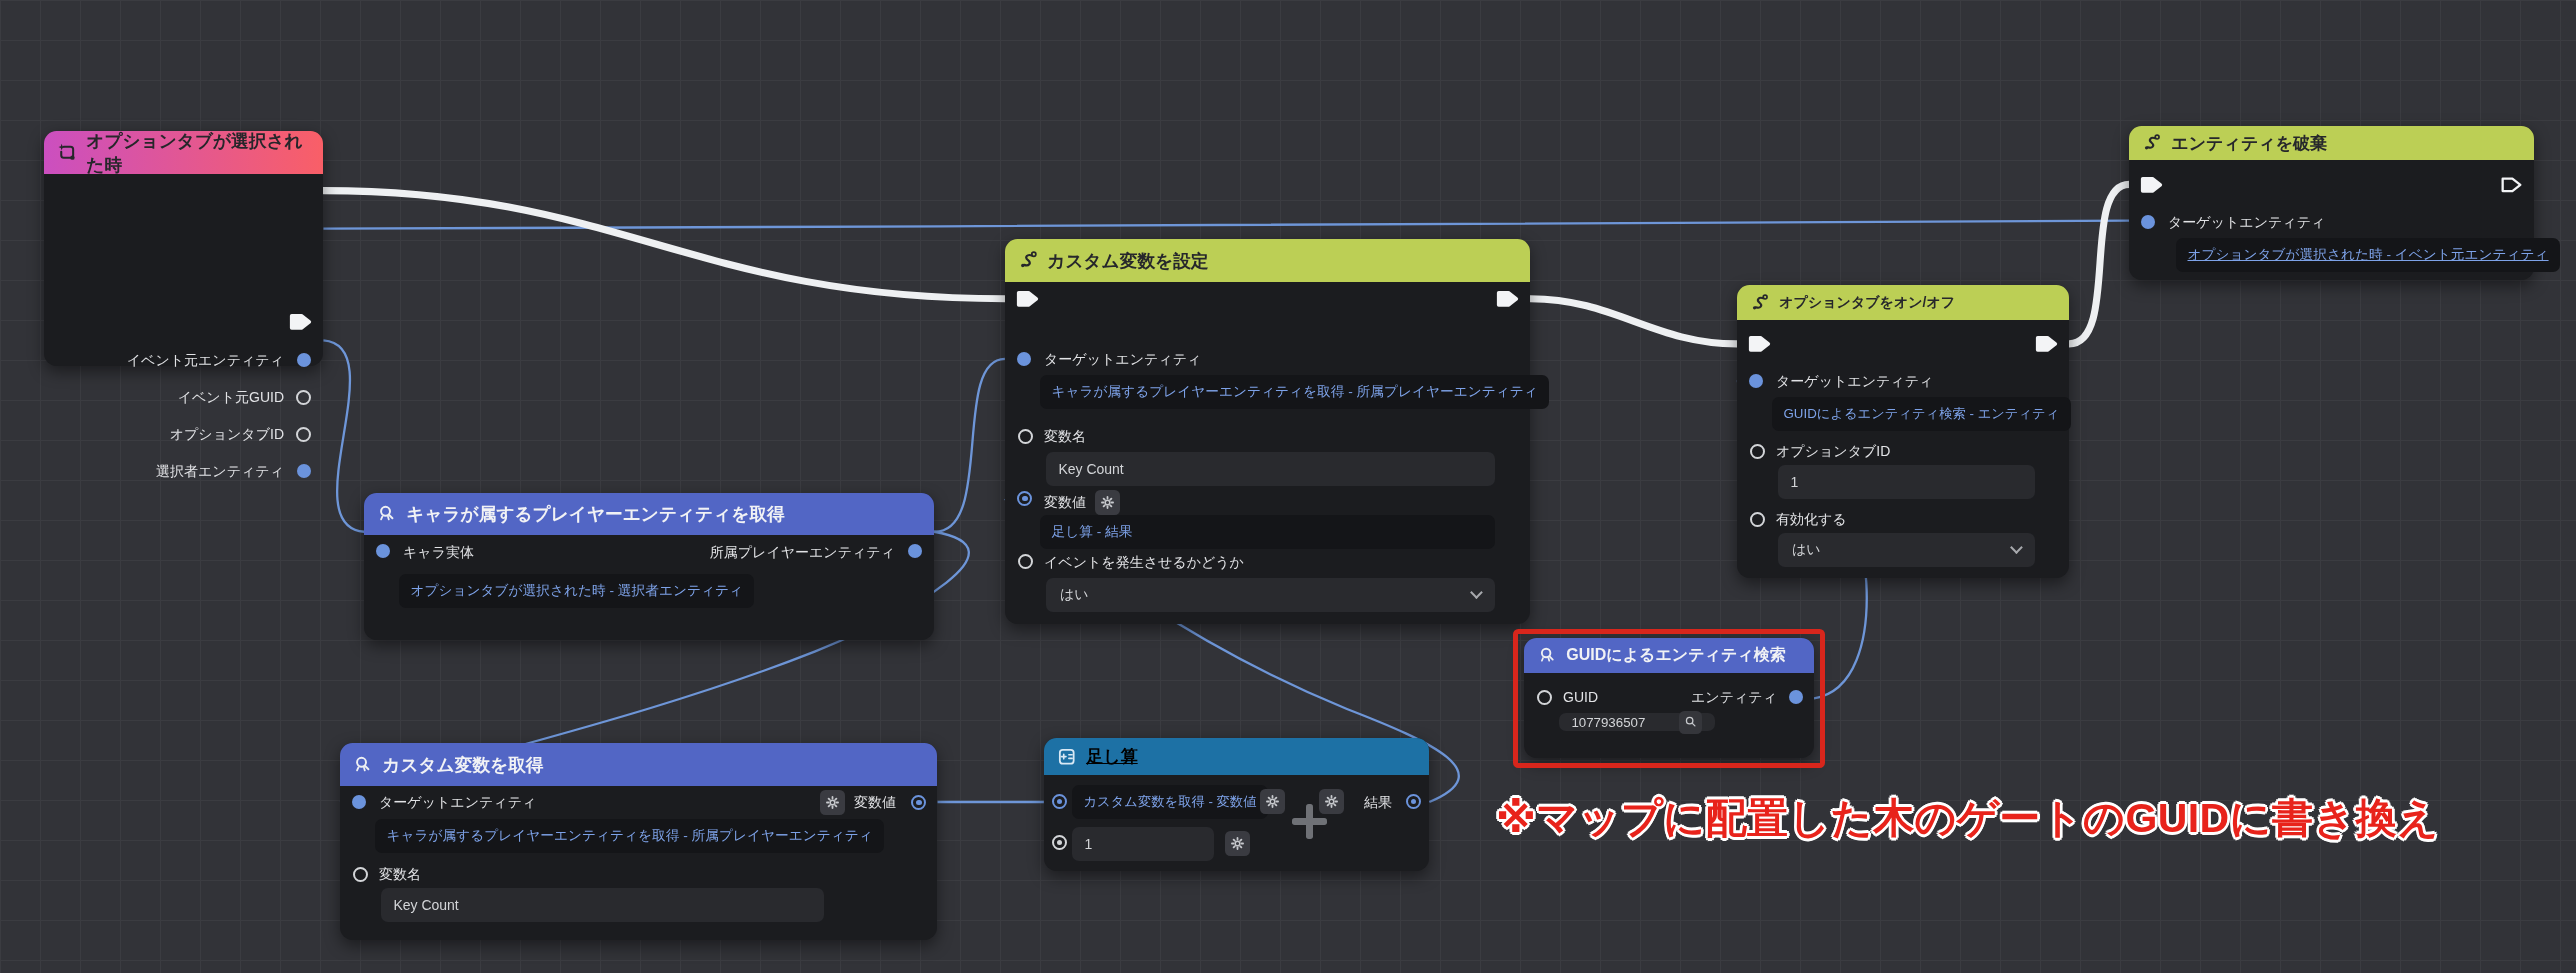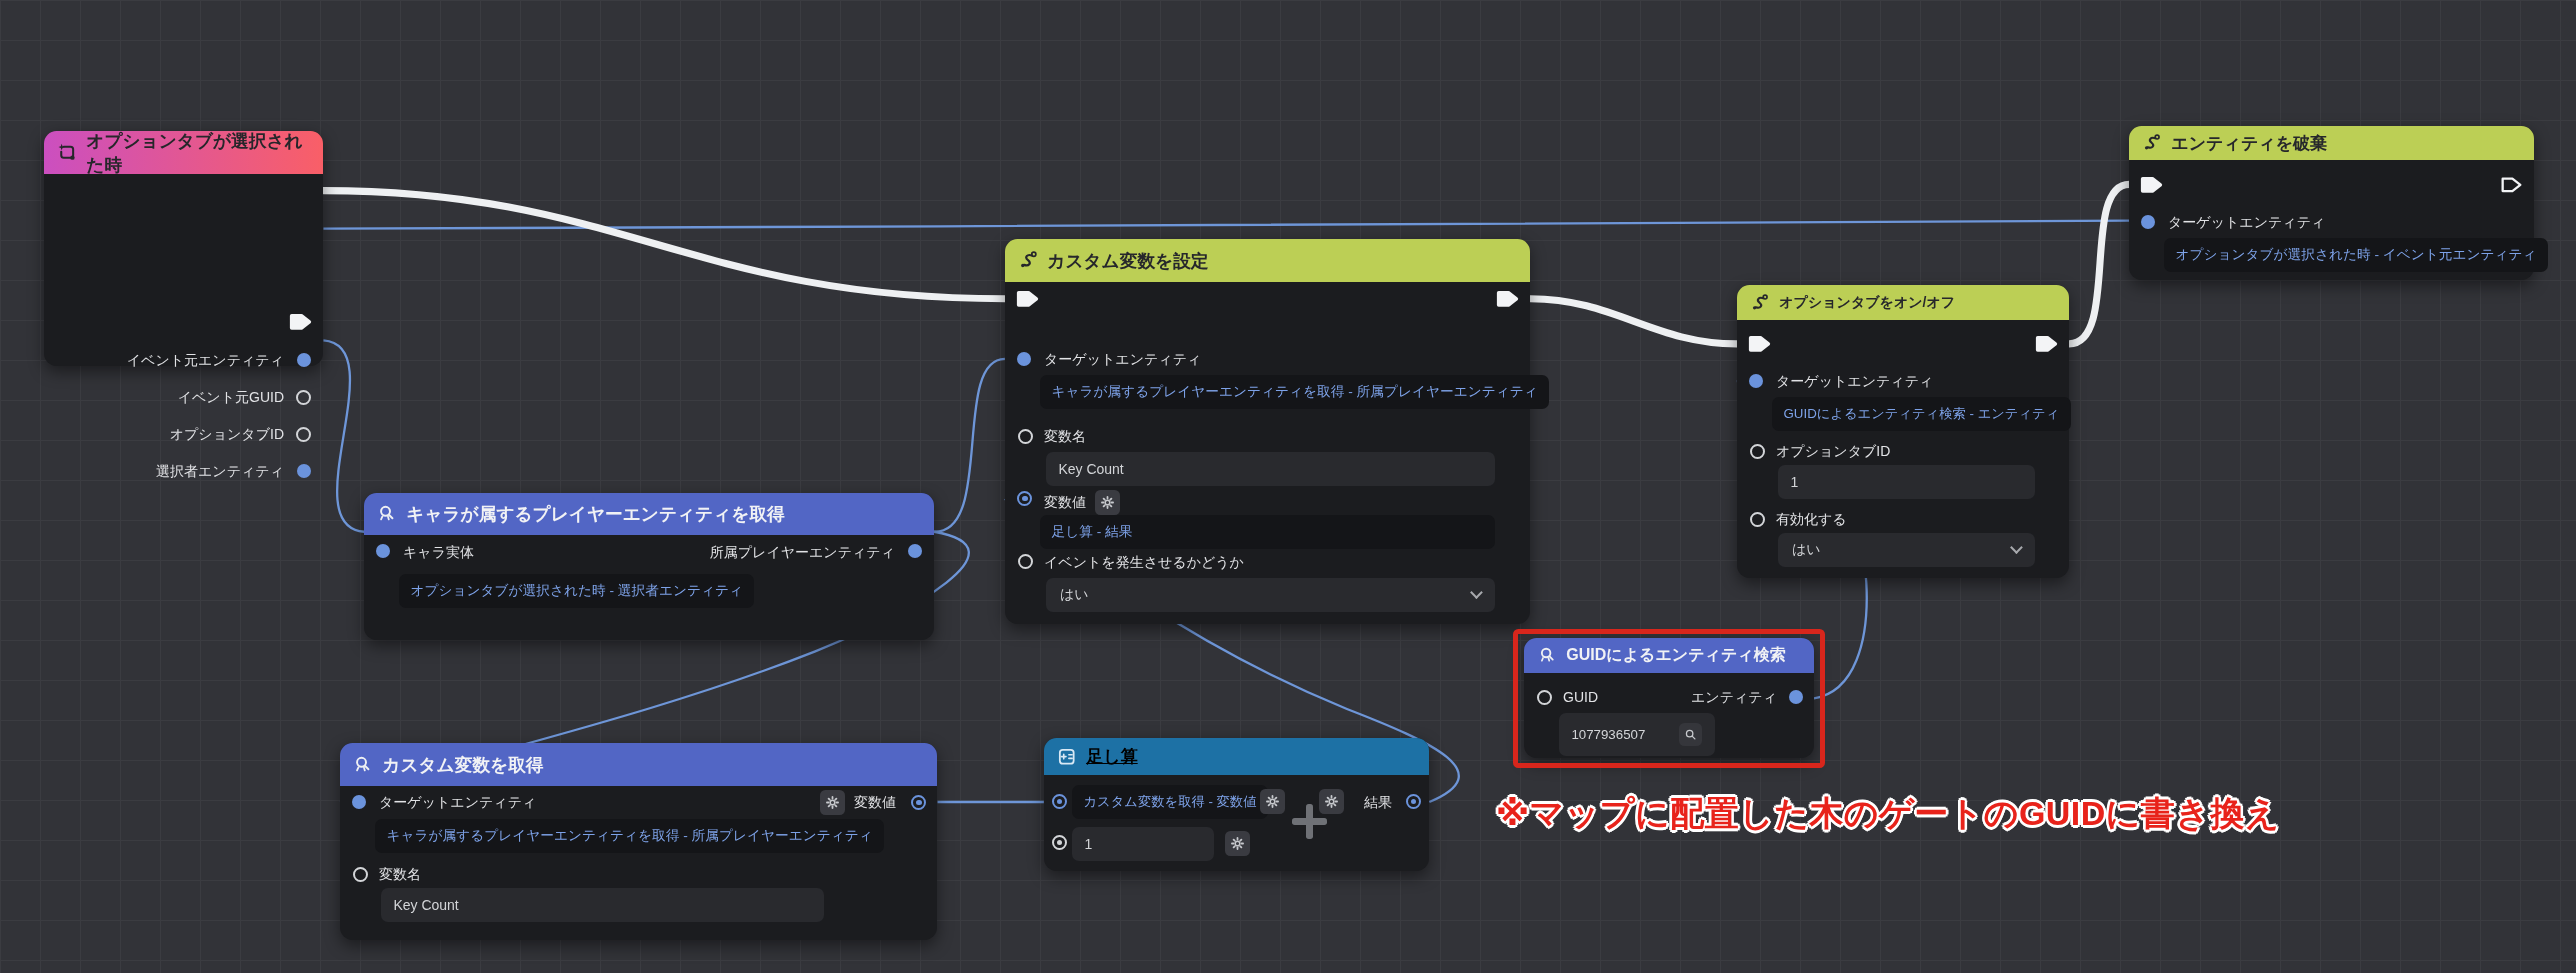--- a/index.html
+++ b/index.html
@@ -36,21 +36,21 @@
   .ring{width:15px;height:15px;border-radius:50%;border:2.7px solid #d3d5d8;position:relative;}
   .ring.blue{border-color:#6b93dc;}
   .ring.dotted::after{content:"";position:absolute;inset:2.7px;border-radius:50%;background:#d3d5d8;}
   .ring.blue.dotted::after{background:#6b93dc;}
   .bigplus{position:absolute;width:35px;height:35px;}
   .bigplus::before,.bigplus::after{content:"";position:absolute;background:#6f7176;border-radius:2.7px;}
   .bigplus::before{left:0;top:14px;width:35px;height:7px;}
   .bigplus::after{left:14px;top:0;width:7px;height:35px;}
   #guid-frame{position:absolute;left:1513px;top:629px;width:312px;height:139px;
         border:5.3px solid #d8261c;border-radius:5.3px;z-index:4;}
-  #annotation{position:absolute;left:1496px;top:791px;z-index:4;font-size:34px;font-weight:bold;
+  #annotation{position:absolute;left:1496px;top:791px;z-index:4;font-size:41px;font-weight:bold;
         color:#e8231b;white-space:nowrap;letter-spacing:0.4px;
         text-shadow:-2.7px 0 0 #fff,2.7px 0 0 #fff,0 -2.7px 0 #fff,0 2.7px 0 #fff,
                     -1.8px -1.8px 0 #fff,1.8px -1.8px 0 #fff,-1.8px 1.8px 0 #fff,1.8px 1.8px 0 #fff;}
 </style>
 </head>
 <body>
 
 <div id="stage">
 
   <svg id="wires" width="2576" height="974" viewBox="0 0 2907 1099">
@@ -393,21 +393,21 @@
       <svg width="23" height="17.7" viewBox="0 0 26 20">
           <polygon points="3,3 14,3 23,10 14,17 3,17" fill="none" stroke="#f3f4f6" stroke-width="2.6" stroke-linejoin="round"></polygon>
         </svg>
     </span>
     <span class="pin" style="left:12.4px;top:89px;">
         <span class="dot"></span>
       </span>
     <div class="row" style="left:39px;top:88px;">
         <span class="lbl">ターゲットエンティティ</span>
       </div>
-    <div class="chip" style="position:absolute;left:35px;top:112px;">オプションタブが選択された時 - イベント元エンティティ</div>
+    <div class="chip" style="position:absolute;left:47px;top:112px;text-decoration:underline;">オプションタブが選択された時 - イベント元エンティティ</div>
   </div>
 
   <div class="node" style="left:1524px;top:638px;width:290px;height:120px;">
     <div class="hdr hdr-func" style="height:35px;font-size:16px;">
       <span class="hicon">
         <svg width="18.6" height="18.6" viewBox="0 0 24 24">
             <circle cx="10.5" cy="9" r="5.5" fill="none" stroke="#eef0f3" stroke-width="2.4"></circle>
             <path d="M15 13.5 L19 17.5" stroke="#eef0f3" stroke-width="2.4" stroke-linecap="round"></path>
             <path d="M6.5 15.5 L5 19 M13.5 15.5 L14.5 19" stroke="#eef0f3" stroke-width="2.2" stroke-linecap="round"></path>
           </svg>
@@ -419,21 +419,21 @@
       </span>
     <div class="row" style="left:39px;top:51px;">
         <span class="lbl">GUID</span>
       </div>
     <div class="row" style="right:37px;top:51px;">
         <span class="lbl">エンティティ</span>
       </div>
     <span class="pin" style="right:11.5px;top:52px;">
         <span class="dot"></span>
       </span>
-    <div class="inputbox" style="position:absolute;left:35px;top:75px;width:156px;height:43px;justify-content:space-between;padding-right:13px;font-size:13.3px;">
+    <div class="inputbox" style="position:absolute;left:35px;top:75px;width:156px;height:18px;justify-content:space-between;padding-right:13px;font-size:13.3px;">
       <span>1077936507</span>
       <span class="gearbtn" style="width:23px;height:23px;background:#35363b;">
         <svg width="13.3" height="13.3" viewBox="0 0 20 20">
             <circle cx="8.5" cy="8.5" r="4.8" fill="none" stroke="#c7c9cd" stroke-width="2"></circle>
             <path d="M12.2 12.2 L16.4 16.4" stroke="#c7c9cd" stroke-width="2" stroke-linecap="round"></path>
           </svg>
       </span>
     </div>
   </div>
 

